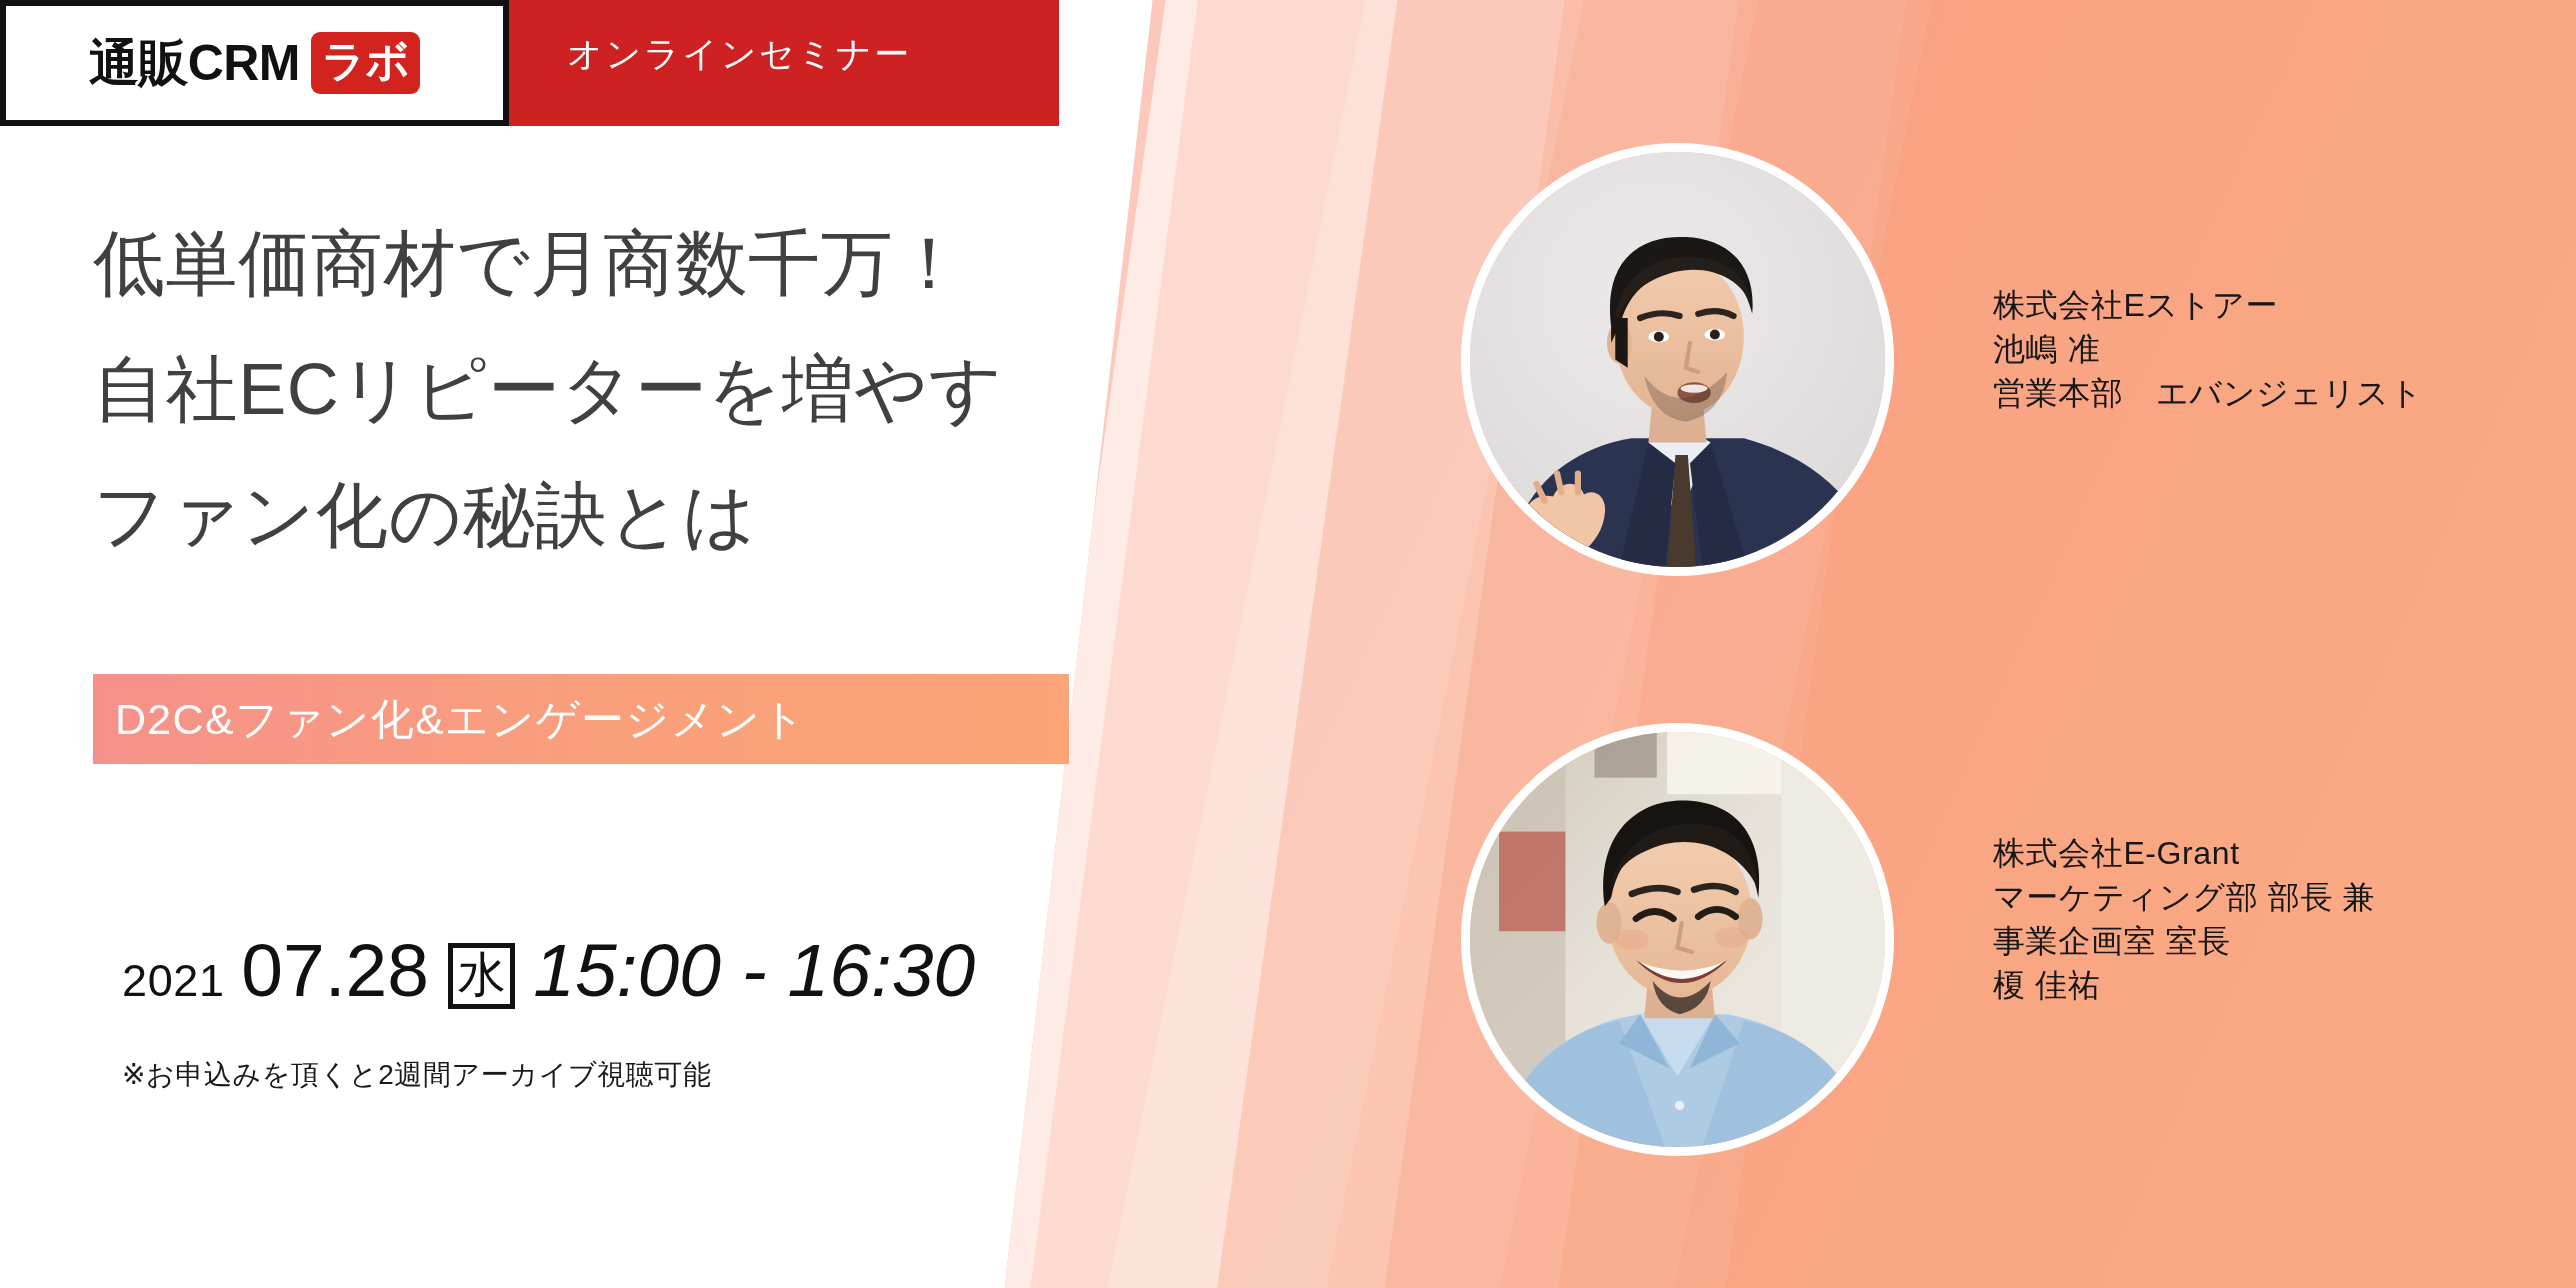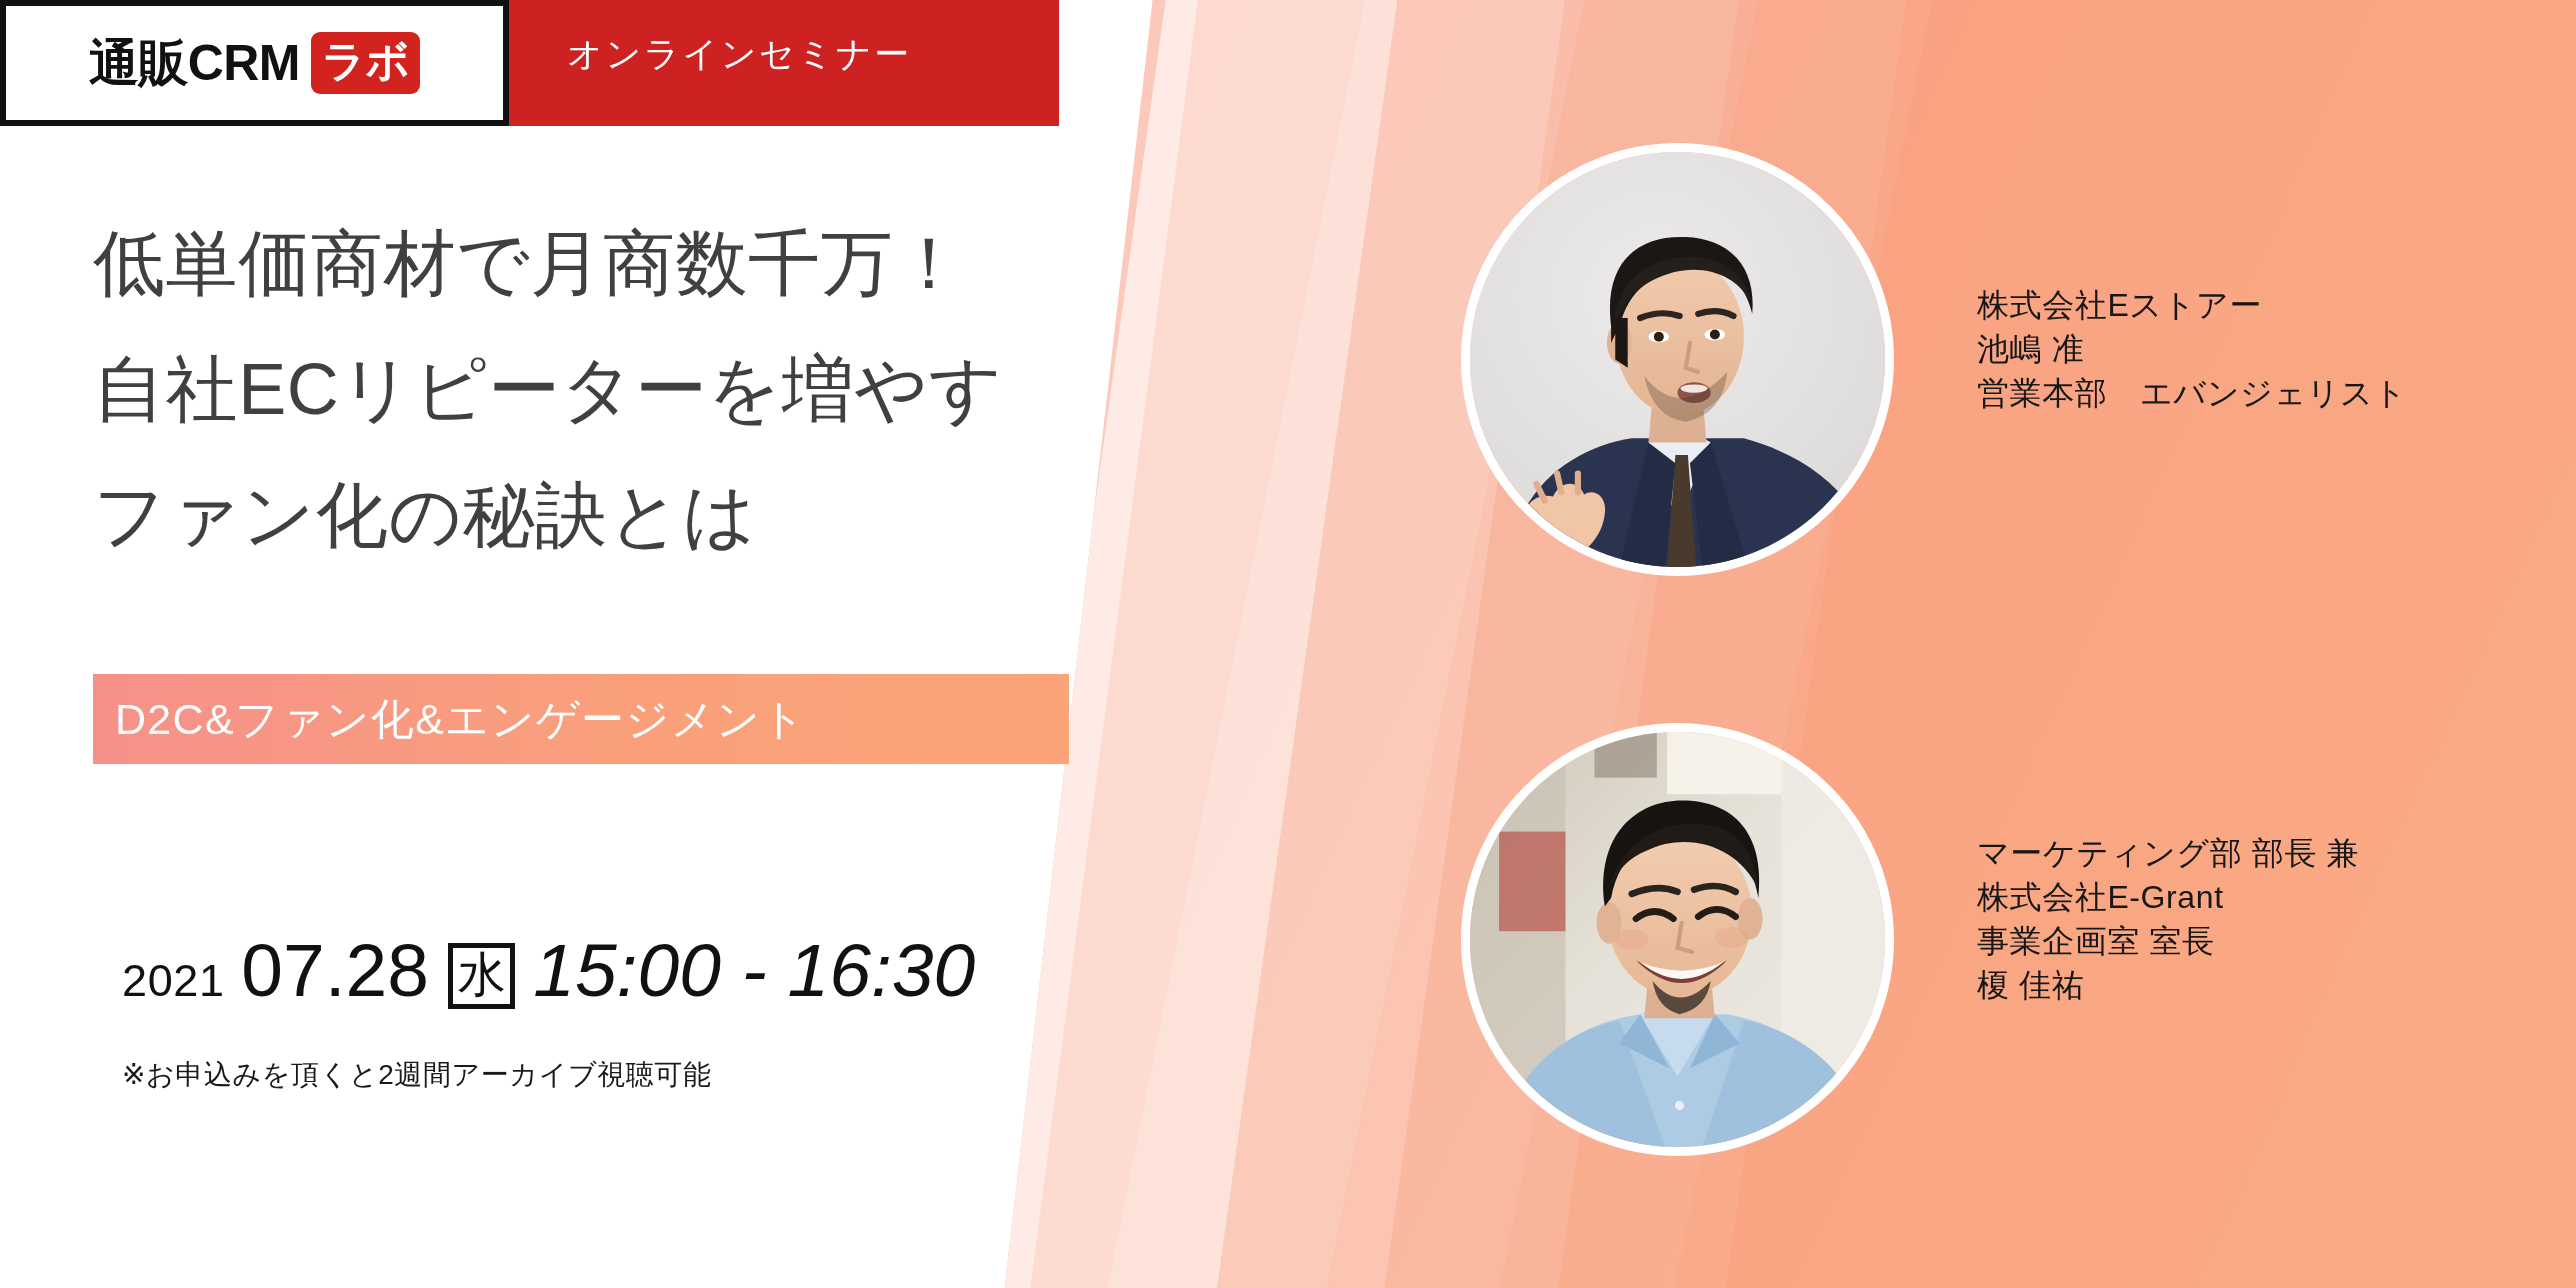--- a/index.html
+++ b/index.html
@@ -80,21 +80,21 @@
   .photo {
     position:absolute; border-radius:50%; overflow:hidden;
     border:9px solid #ffffff; z-index:9;
   }
   #photo-1 { left:1461px; top:143px;  width:433px; height:433px; }
   #photo-2 { left:1461px; top:723px; width:433px; height:433px; }
   .photo svg { display:block; width:100%; height:100%; }
 
   .speaker-text {
     position:absolute; z-index:9; color:#171717;
-    font-size:32px; line-height:1.38; letter-spacing:0.6px; white-space:nowrap;
+    font-size:32px; line-height:1.38; letter-spacing:0.6px; white-space:nowrap;margin-left:16px;
   }
   #speaker-text-1 { left:1977px; top:283px; }
   #speaker-text-2 { left:1977px; top:831px; }
 </style>
 </head>
 <body>
 
 <svg id="bg" viewBox="0 0 4000 2000" preserveAspectRatio="none">
   <defs>
     <linearGradient id="baseGrad" x1="0" y1="0" x2="1" y2="0.35">
@@ -271,18 +271,18 @@
     <path d="M82 111 Q102 127 122 111 Q102 119 82 111 Z" fill="#fbf8f3"></path>
 
     <path d="M88 120 Q101 136 116 120 Q114 133 101 136 Q90 133 88 120 Z" fill="#2e2620" opacity="0.75"></path>
 
     <ellipse cx="78" cy="100" rx="8" ry="5" fill="#e09d7e" opacity="0.3"></ellipse>
     <ellipse cx="126" cy="99" rx="8" ry="5" fill="#e09d7e" opacity="0.3"></ellipse>
   </svg>
 </div>
 
 <div class="speaker-text" id="speaker-text-2">
+  <div>株式会社E-Grant</div>
   <div>マーケティング部 部長 兼</div>
-  <div>株式会社E-Grant</div>
   <div>事業企画室 室長</div>
   <div>榎 佳祐</div>
 </div>
 
 
 </body></html>

